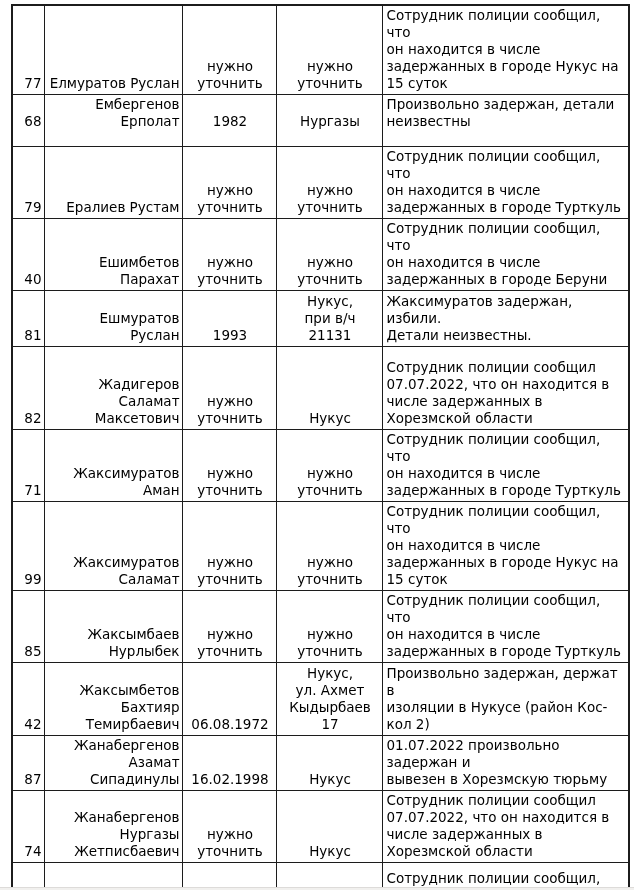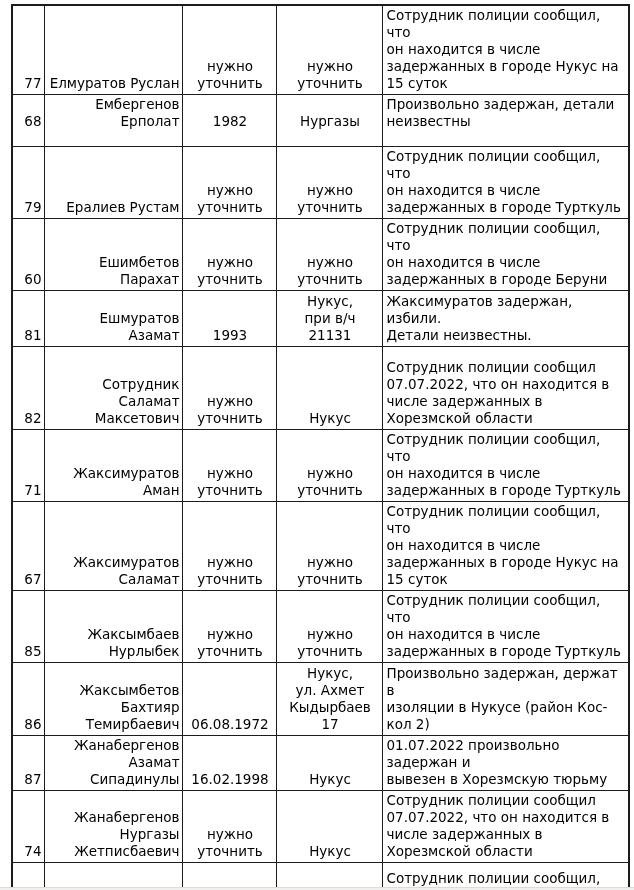--- a/index.html
+++ b/index.html
@@ -100,45 +100,45 @@
       <td class="c-name">Ералиев Рустам</td>
       <td class="c-dob">нужно
 уточнить</td>
       <td class="c-place">нужно
 уточнить</td>
       <td class="c-desc">Сотрудник полиции сообщил, что
 он находится в числе
 задержанных в городе Турткуль</td>
     </tr>
         <tr>
-      <td class="c-num">60</td>
+      <td class="c-num">40</td>
       <td class="c-name">Ешимбетов
 Парахат</td>
       <td class="c-dob">нужно
 уточнить</td>
       <td class="c-place">нужно
 уточнить</td>
       <td class="c-desc">Сотрудник полиции сообщил, что
 он находится в числе
 задержанных в городе Беруни</td>
     </tr>
         <tr>
       <td class="c-num">81</td>
       <td class="c-name">Ешмуратов
-Азамат</td>
+Руслан</td>
       <td class="c-dob">1993</td>
       <td class="c-place">Нукус,
 при в/ч
 21131</td>
       <td class="c-desc">Жаксимуратов задержан, избили.
 Детали неизвестны.</td>
     </tr>
         <tr>
       <td class="c-num">82</td>
-      <td class="c-name">Сотрудник
+      <td class="c-name">Жадигеров
 Саламат
 Максетович</td>
       <td class="c-dob">нужно
 уточнить</td>
       <td class="c-place">Нукус</td>
       <td class="c-desc">Сотрудник полиции сообщил
 07.07.2022, что он находится в
 числе задержанных в
 Хорезмской области</td>
     </tr>
@@ -148,21 +148,21 @@
 Аман</td>
       <td class="c-dob">нужно
 уточнить</td>
       <td class="c-place">нужно
 уточнить</td>
       <td class="c-desc">Сотрудник полиции сообщил, что
 он находится в числе
 задержанных в городе Турткуль</td>
     </tr>
         <tr>
-      <td class="c-num">67</td>
+      <td class="c-num">99</td>
       <td class="c-name">Жаксимуратов
 Саламат</td>
       <td class="c-dob">нужно
 уточнить</td>
       <td class="c-place">нужно
 уточнить</td>
       <td class="c-desc">Сотрудник полиции сообщил, что
 он находится в числе
 задержанных в городе Нукус на
 15 суток</td>
@@ -173,21 +173,21 @@
 Нурлыбек</td>
       <td class="c-dob">нужно
 уточнить</td>
       <td class="c-place">нужно
 уточнить</td>
       <td class="c-desc">Сотрудник полиции сообщил, что
 он находится в числе
 задержанных в городе Турткуль</td>
     </tr>
         <tr>
-      <td class="c-num">86</td>
+      <td class="c-num">42</td>
       <td class="c-name">Жаксымбетов
 Бахтияр
 Темирбаевич</td>
       <td class="c-dob">06.08.1972</td>
       <td class="c-place">Нукус,
 ул. Ахмет
 Кыдырбаев
 17</td>
       <td class="c-desc">Произвольно задержан, держат в
 изоляции в Нукусе (район Кос-

